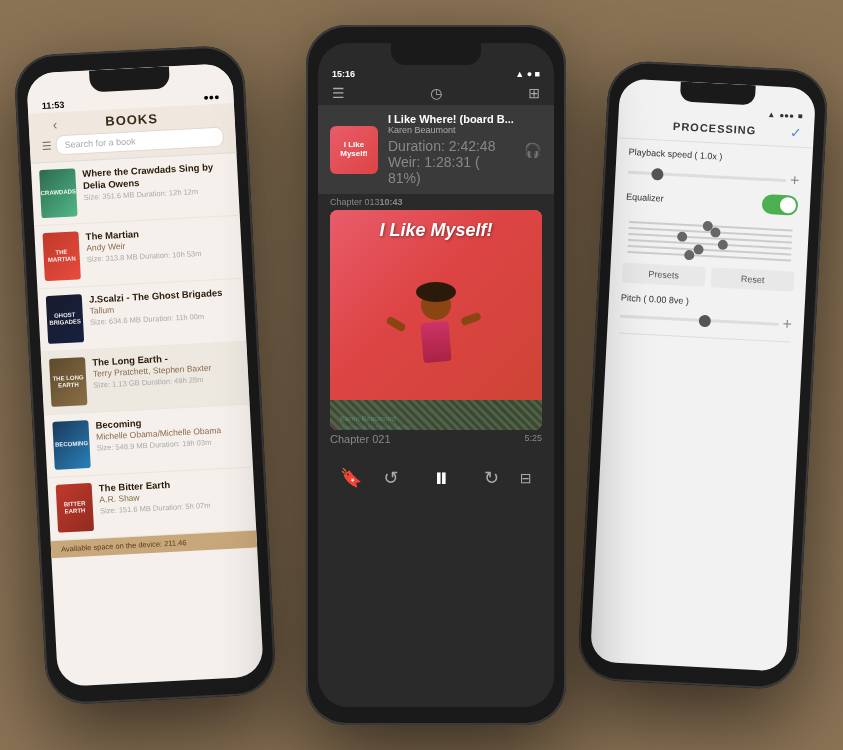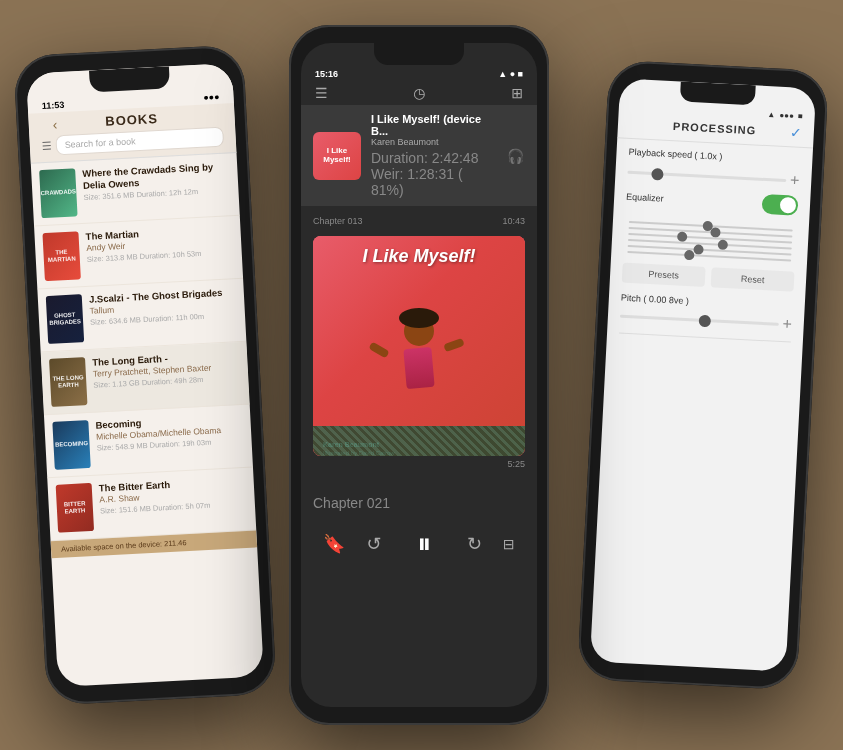--- a/index.html
+++ b/index.html
@@ -114,21 +114,21 @@
       padding: 4px 10px;
       font-size: 7.5px;
       color: #5a3a1a;
       text-align: left;
     }
 
     
     .phone-center {
       width: 260px;
       height: 700px;
-      left: 289px;
+      left: 306px;
       top: 25px;
       z-index: 3;
     }
     .phone-center .screen {
       position: absolute;
       top: 18px; left: 12px; right: 12px; bottom: 18px;
       border-radius: 30px;
       background: #2a2a2a;
       overflow: hidden;
     }
@@ -519,37 +519,37 @@
       <span class="center-icon">⊞</span>
     </div>
 
     <div class="now-playing-section">
       <div class="now-playing-thumb">
         <div style="width:100%;height:100%;background:linear-gradient(135deg,#e85c6a,#d44);display:flex;align-items:center;justify-content:center;">
           <span style="font-size:8px;color:#fff;font-weight:900;text-align:center;padding:2px;line-height:1.1;">I Like Myself!</span>
         </div>
       </div>
       <div class="now-playing-info">
-        <div class="now-playing-title">I Like Myself! (device B...</div>
+        <div class="now-playing-title">I Like Where! (board B...</div>
         <div class="now-playing-author">Karen Beaumont</div>
         <div class="now-playing-meta">
           <span>Duration:</span>
           <span>2:42:48</span>
         </div>
         <div class="now-playing-meta">
           <span>Weir:</span>
           <span>1:28:31 ( 81%)</span>
         </div>
       </div>
       <span style="color:#aaa;font-size:14px;cursor:pointer;">🎧</span>
     </div>
 
-    <div style="display:flex;justify-content:space-between;padding:10px 12px;">
+    <div style="display:flex;justify-content:flex-start;padding:3px 12px;">
       <span style="font-size:9px;color:#888;">Chapter 013</span>
-      <span style="font-size:9px;color:#888;">10:43</span>
+      <span style="font-size:9px;color:#888;font-weight:bold;">10:43</span>
     </div>
 
     <div class="album-art">
       <div class="album-art-inner">
 
         <div style="position:absolute;top:0;left:0;right:0;bottom:0;background:linear-gradient(135deg,#e85c6a 0%,#d44 40%,#c43 100%);">
           <div style="position:absolute;top:10px;left:50%;transform:translateX(-50%);font-size:18px;font-weight:900;color:#fff;font-style:italic;text-shadow:1px 1px 3px rgba(0,0,0,0.4);text-align:center;width:90%;line-height:1.2;">I Like Myself!</div>
 
           <div style="position:absolute;bottom:20px;left:50%;transform:translateX(-50%);width:80px;height:120px;display:flex;flex-direction:column;align-items:center;">
 
@@ -565,21 +565,21 @@
 
           <div style="position:absolute;bottom:8px;left:10px;font-size:7px;color:rgba(255,255,255,0.9);font-weight:600;">Karen Beaumont</div>
           <div style="position:absolute;bottom:0px;left:10px;font-size:6px;color:rgba(255,255,255,0.7);">Illustrated by David Catrow</div>
 
           <div style="position:absolute;bottom:0;left:0;right:0;height:30px;background:repeating-linear-gradient(45deg,#2d6a4f,#2d6a4f 3px,#1a4a2f 3px,#1a4a2f 6px);opacity:0.8;"></div>
         </div>
       </div>
     </div>
 
     <div style="display:flex;justify-content:space-between;padding:3px 12px;">
-      <span style="font-size:14px;color:#888;margin-top:36px;">Chapter 021</span>
+      <span style="font-size:11px;color:#888;">Chapter 021</span>
       <span style="font-size:9px;color:#888;">5:25</span>
     </div>
 
 
     <div class="controls">
       <span style="font-size:18px;color:#aaa;">🔖</span>
       <span style="font-size:18px;color:#aaa;">↺</span>
       <div class="play-pause-btn">⏸</div>
       <span style="font-size:18px;color:#aaa;">↻</span>
       <span style="font-size:14px;color:#aaa;">⊟</span>

